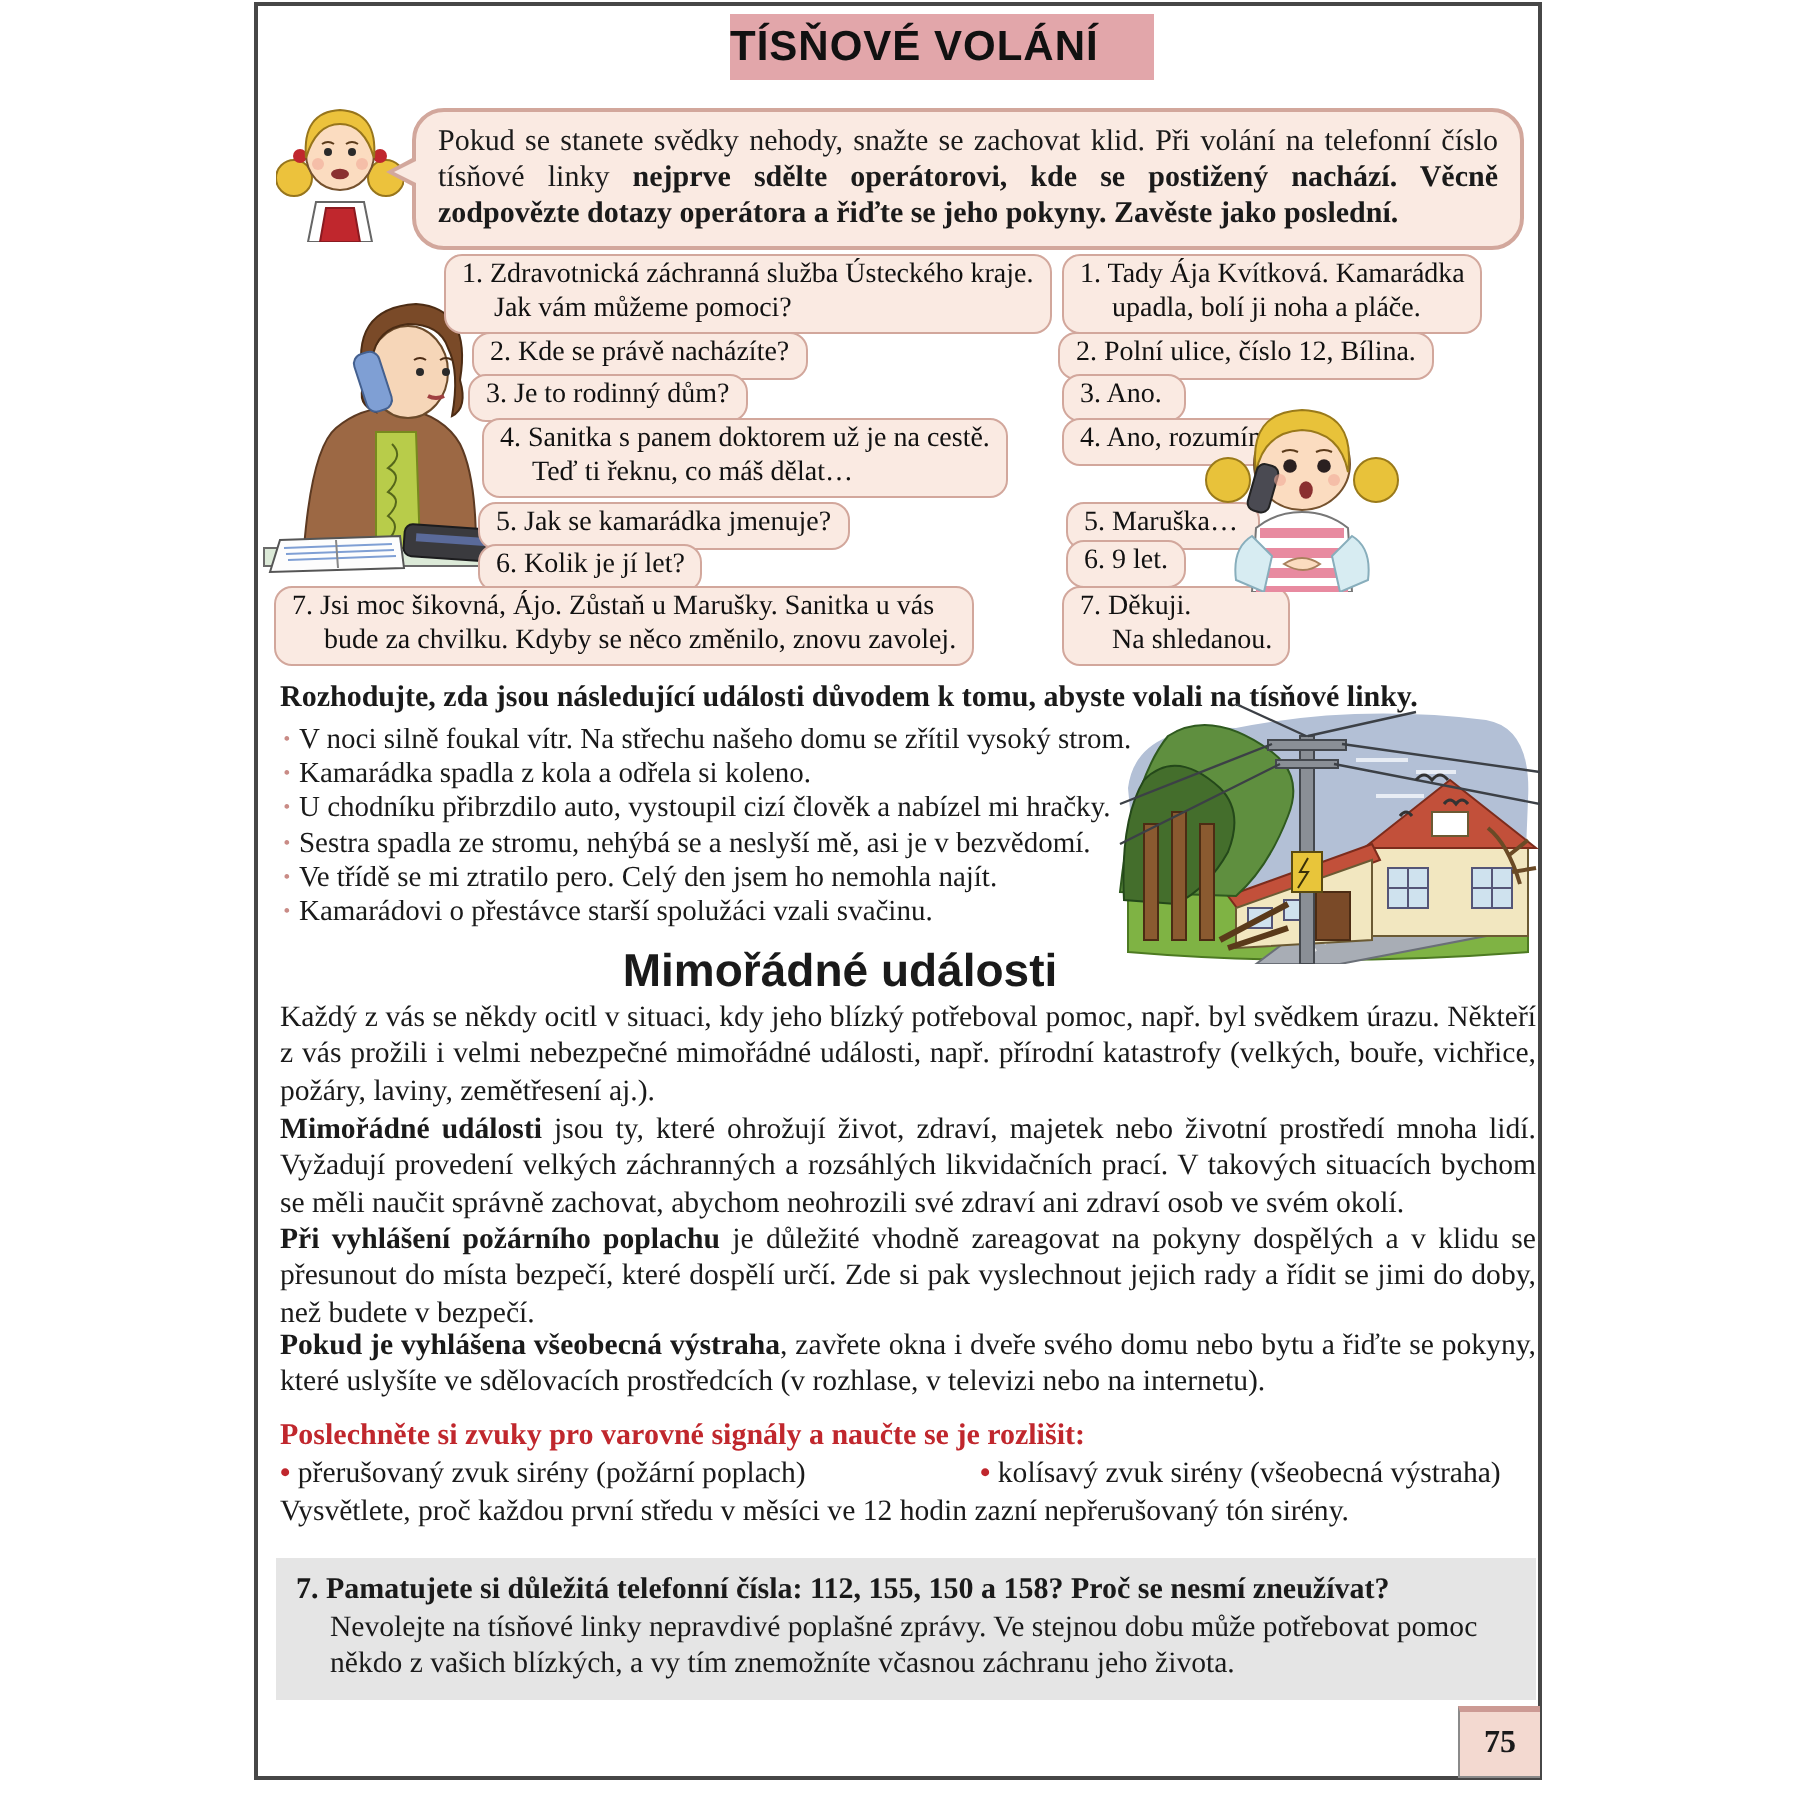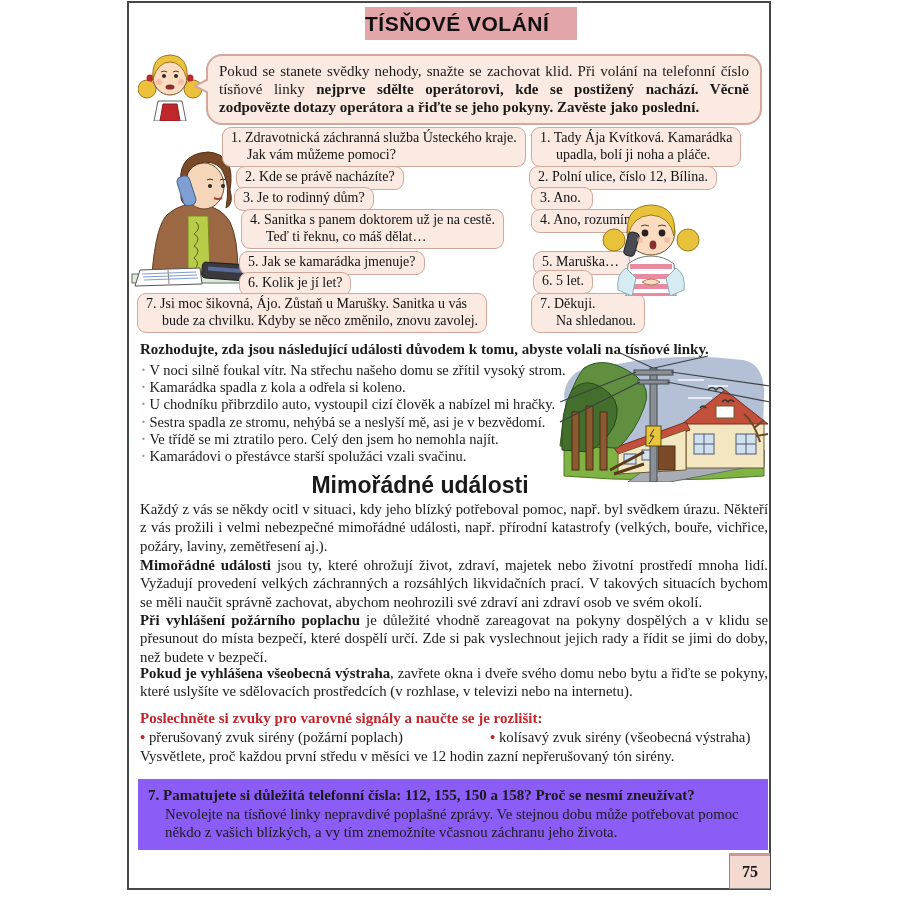--- a/index.html
+++ b/index.html
@@ -42,21 +42,21 @@
 
   .warn-heading{position:absolute;left:140px;top:710px;width:628px;
                 font-weight:bold;font-size:15px;color:#c0272d;}
   .signals{position:absolute;left:140px;top:729px;width:628px;display:flex;font-size:14.8px;}
   .signals .sig{white-space:nowrap;}
   .signals .sig:first-child{width:350px;}
   .red-dot{color:#c0272d;font-weight:bold;}
   .explain{position:absolute;left:140px;top:748px;width:628px;font-size:14.8px;}
 
   .qbox{position:absolute;left:138px;top:779px;width:630px;box-sizing:border-box;
-        background:#8b5cf6;padding:7px 12px 8px 10px;}
+        background:#e5e5e5;padding:7px 12px 8px 10px;}
   .qbox .q{font-weight:bold;font-size:15px;line-height:18.5px;}
   .qbox .a{font-size:14.8px;line-height:18.5px;padding-left:17px;}
 
   .page-num{position:absolute;left:729px;top:853px;width:41px;height:36px;box-sizing:border-box;
             background:#f3d9d0;border:1px solid #8a8a8a;border-top:3px solid #cc9a94;border-right:none;
             text-align:center;font-weight:bold;font-size:16px;padding-top:7px;}
   svg{display:block;}
 </style>
 </head>
 <body>
@@ -118,21 +118,21 @@
   <div class="db" style="left:239px;top:272px">6. Kolik je jí let?</div>
   <div class="db" style="left:137px;top:293px">7. Jsi moc šikovná, Ájo. Zůstaň u Marušky. Sanitka u vás
 bude za chvilku. Kdyby se něco změnilo, znovu zavolej.</div>
 
   <div class="db" style="left:531px;top:127px">1. Tady Ája Kvítková. Kamarádka
 upadla, bolí ji noha a pláče.</div>
   <div class="db" style="left:529px;top:166px">2. Polní ulice, číslo 12, Bílina.</div>
   <div class="db" style="left:531px;top:187px">3. Ano.</div>
   <div class="db" style="left:531px;top:209px">4. Ano, rozumím.</div>
   <div class="db" style="left:533px;top:251px">5. Maruška…</div>
-  <div class="db" style="left:533px;top:270px">6. 5 let.</div>
+  <div class="db" style="left:533px;top:270px">6. 9 let.</div>
   <div class="db" style="left:531px;top:293px">7. Děkuji.
 Na shledanou.</div>
 
   <svg class="abs" style="left:602px;top:198px" width="98" height="98" viewBox="0 0 98 98">
     <circle cx="12" cy="42" r="11" fill="#e8c23a" stroke="#9a7a1a"></circle>
     <circle cx="86" cy="42" r="11" fill="#e8c23a" stroke="#9a7a1a"></circle>
     <path d="M24 98 L26 66 Q36 58 49 58 Q62 58 72 66 L74 98 Z" fill="#ffffff" stroke="#777"></path>
     <g>
       <rect x="28" y="66" width="42" height="5" fill="#e88aa0"></rect>
       <rect x="27" y="76" width="44" height="5" fill="#e88aa0"></rect>

